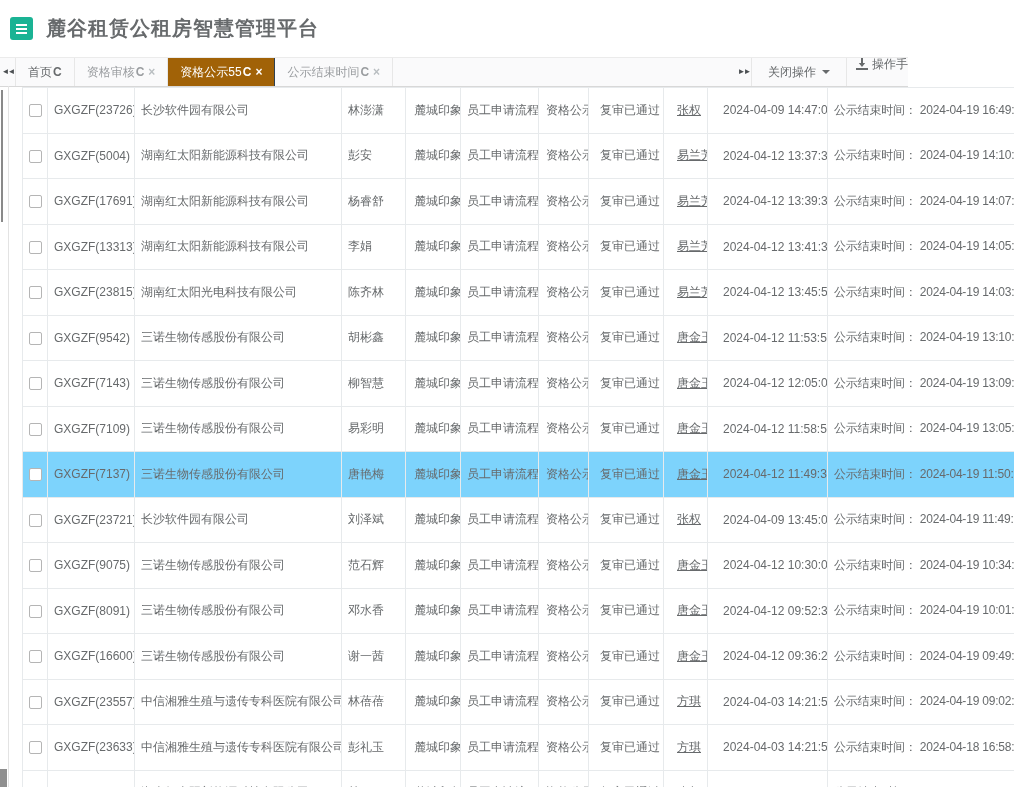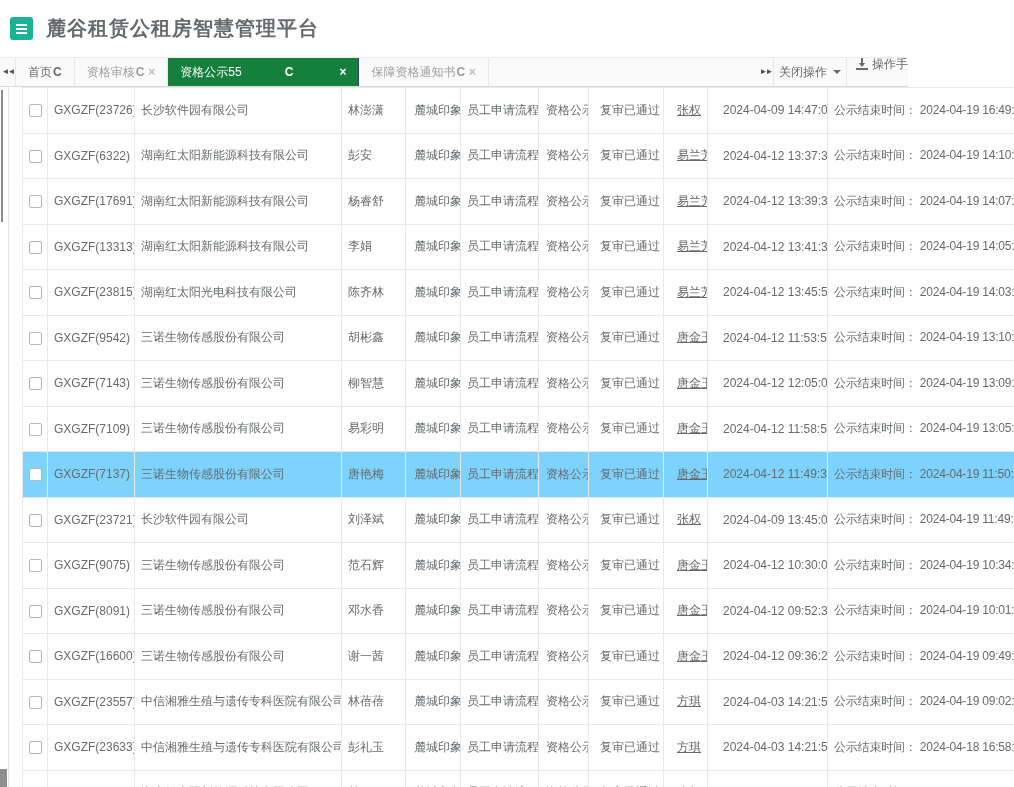--- a/index.html
+++ b/index.html
@@ -24,24 +24,24 @@
   .tabbar { height:30px; background:#fafafb; border-top:1px solid #ebebeb; border-bottom:1px solid #d8d8d8;
     display:flex; align-items:stretch; font-size:12px; }
   .tab-scroll { width:15px; display:flex; align-items:center; justify-content:center; color:#4b4f52; cursor:pointer; }
   .arrow-ico { font-size:8px; letter-spacing:-2px; line-height:1; }
   .tabs { display:flex; align-items:stretch; }
   .tab { display:flex; align-items:center; padding:0 12px; border-right:1px solid #e7e7e7;
     color:#9a9da0; cursor:pointer; white-space:nowrap; }
   .tab:first-child { border-left:1px solid #e7e7e7; color:#676a6c;text-align:right; }
   .tab-refresh { font-weight:700; margin-left:1px; cursor:pointer; }
   .tab-close { margin-left:4px; color:#b9bec1; font-weight:700; cursor:pointer; }
-  .tab.active { background:#15803d; color:#fff; border-color:#2f4050;gap:42px; }
+  .tab.active { background:#a16207; color:#fff; border-color:#2f4050; }
   .tab.active .tab-close { color:#fff; }
   .tabbar-right { margin-left:auto; display:flex; align-items:stretch; }
-  .closeops { display:flex; align-items:center; padding:0 5px; border-left:1px solid #e7e7e7;
+  .closeops { display:flex; align-items:center; padding:0 16px; border-left:1px solid #e7e7e7;
     border-right:1px solid #e7e7e7; color:#676a6c; cursor:pointer; white-space:nowrap; }
   .caret { width:0; height:0; border-left:4px solid transparent; border-right:4px solid transparent;
     border-top:4px solid #676a6c; margin-left:6px; }
   .manual { display:flex; align-items:center; padding:0 0 16px 9px; color:#676a6c; cursor:pointer; white-space:nowrap; }
   .manual svg { margin-right:4px; flex:0 0 auto; }
 
   
   .content { position:absolute; left:22px; top:87px; width:992px; height:700px; overflow:hidden; background:#fff; }
   table { border-collapse:collapse; table-layout:fixed; width:1068px; font-size:12px; color:#676a6c; }
   tr { height:45.5px; }
@@ -87,21 +87,21 @@
     <span class="tab-label">资格审核</span>
           <span class="tab-refresh">C</span>
           <span class="tab-close">×</span>
   </div>
         <div class="tab active">
     <span class="tab-label">资格公示55</span>
           <span class="tab-refresh">C</span>
           <span class="tab-close">×</span>
   </div>
         <div class="tab">
-    <span class="tab-label">保障资格通知书</span>
+    <span class="tab-label">公示结束时间</span>
           <span class="tab-refresh">C</span>
           <span class="tab-close">×</span>
   </div>
       </div>
     <div class="tabbar-right">
       <div class="tab-scroll">
         <span class="arrow-ico">►►</span>
       </div>
       <div class="closeops">
         <span>关闭操作</span>
@@ -141,21 +141,21 @@
     <td class="c-project">麓城印象</td>
     <td class="c-process">员工申请流程</td>
     <td class="c-stage">资格公示</td>
     <td class="c-status">复审已通过</td>
     <td class="c-reviewer">张权</td>
     <td class="c-time">2024-04-09 14:47:08</td>
     <td class="c-end">公示结束时间： 2024-04-19 16:49:10</td>
   </tr>
           <tr>
     <td class="c-check"><input type="checkbox" style=""></td>
-    <td class="c-code">GXGZF(6322)</td>
+    <td class="c-code">GXGZF(5004)</td>
     <td class="c-company">湖南红太阳新能源科技有限公司</td>
     <td class="c-name">彭安</td>
     <td class="c-project">麓城印象</td>
     <td class="c-process">员工申请流程</td>
     <td class="c-stage">资格公示</td>
     <td class="c-status">复审已通过</td>
     <td class="c-reviewer">易兰芳</td>
     <td class="c-time">2024-04-12 13:37:38</td>
     <td class="c-end">公示结束时间： 2024-04-19 14:10:30</td>
   </tr>

